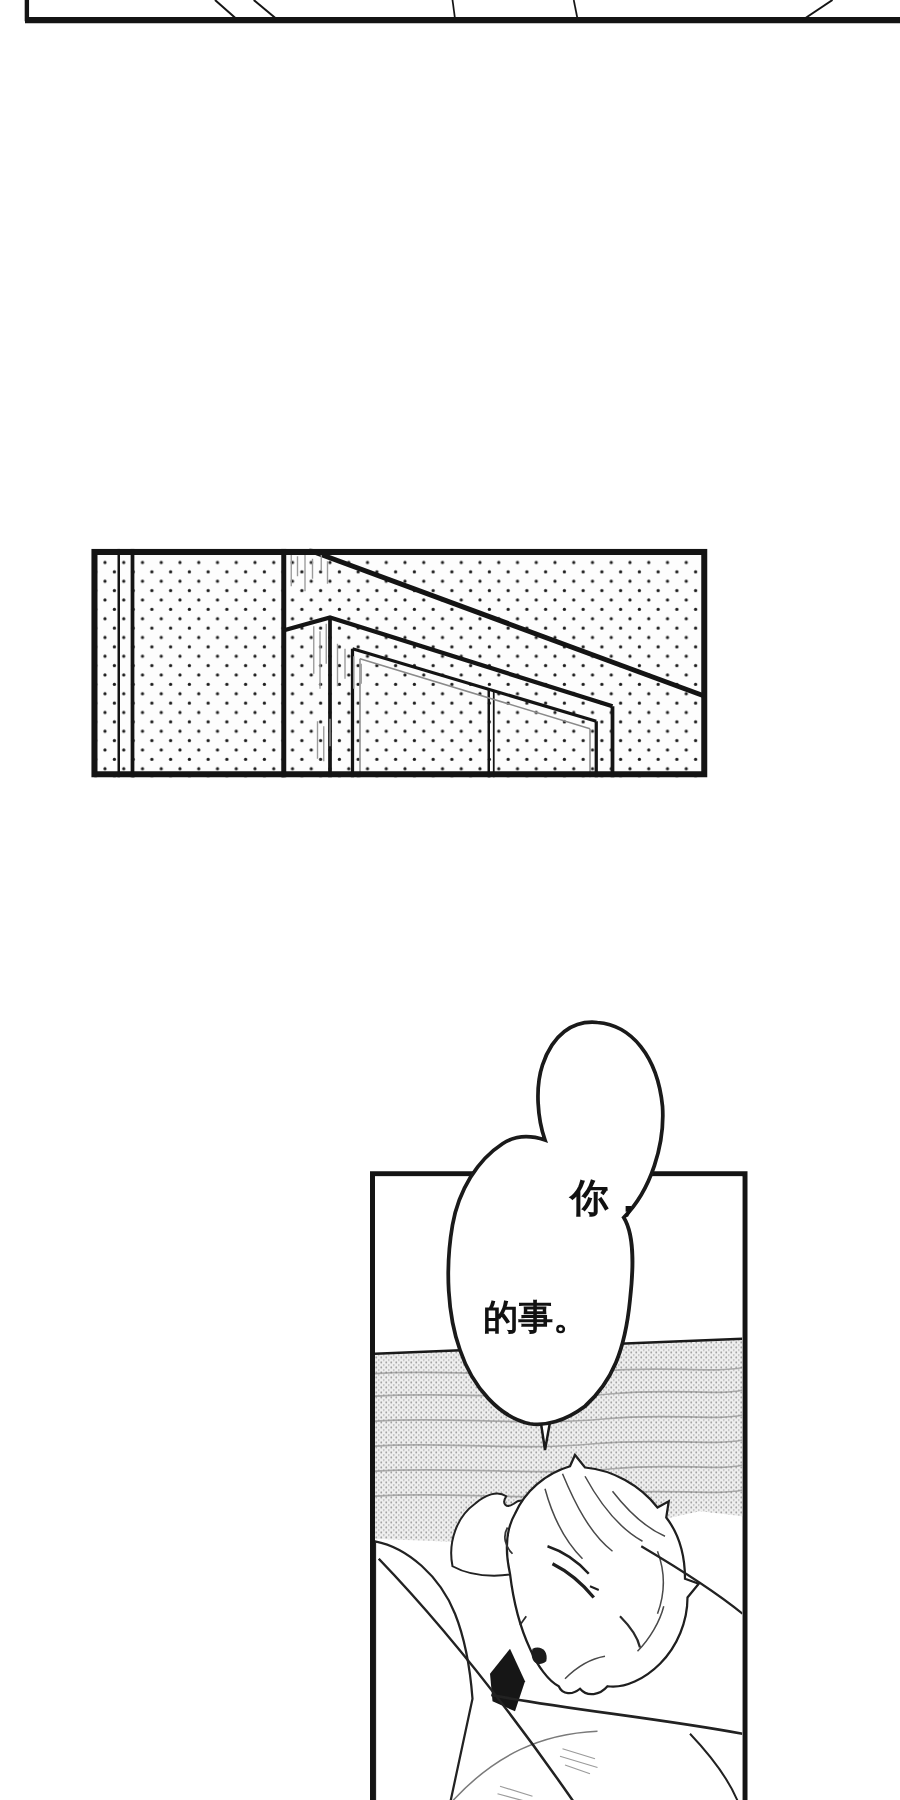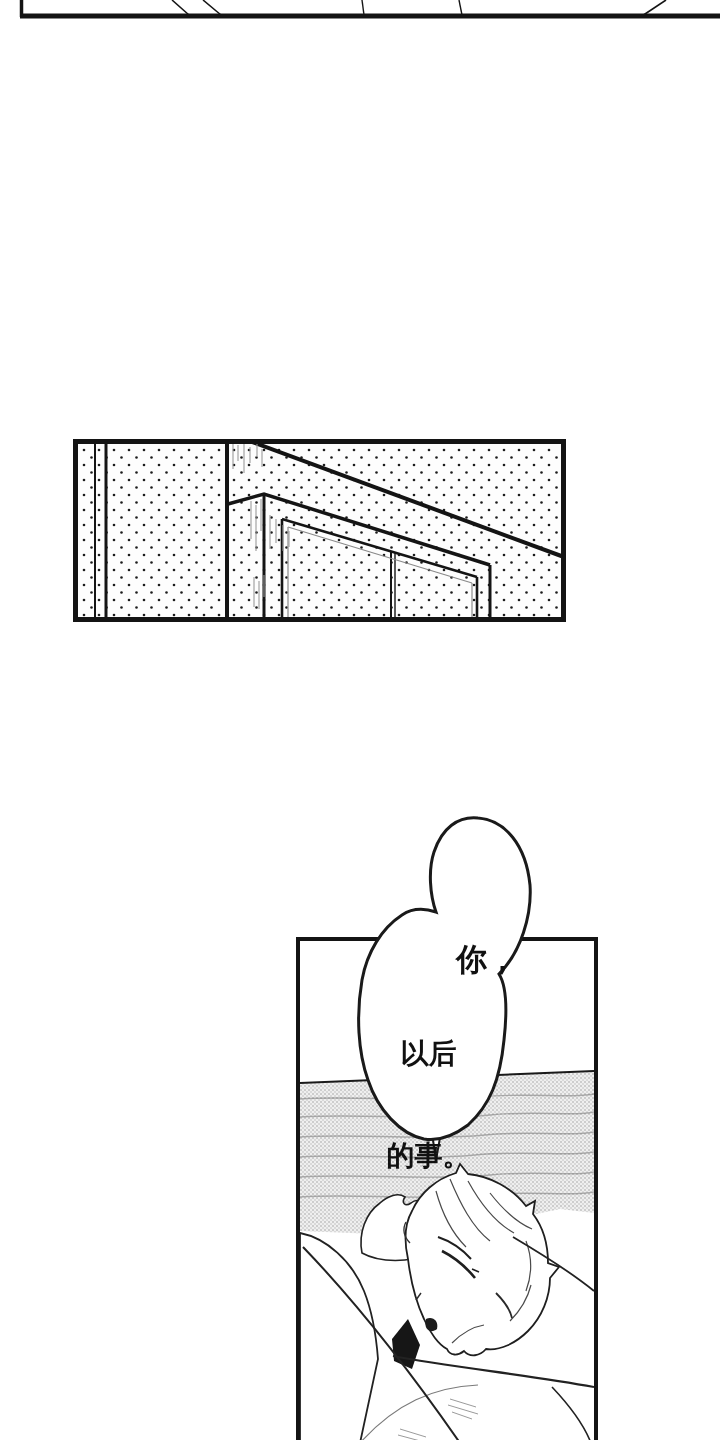--- a/index.html
+++ b/index.html
@@ -205,17 +205,16 @@
              C27,152 42,128 62,115
              C74,107 87,109 96,112
              C90,95 88,70 94,52
              C102,28 118,16 138,18 Z" fill="#ffffff" stroke="#1a1a1a" stroke-width="3"></path>
   </svg>
 
   <div class="bubble-text bubble-text-top">
     <div>你，</div>
   </div>
   <div class="bubble-text bubble-text-bottom">
-    <div>以后</div>
     <div>的事。</div>
   </div>
 
 </div>
 
 </body></html>

